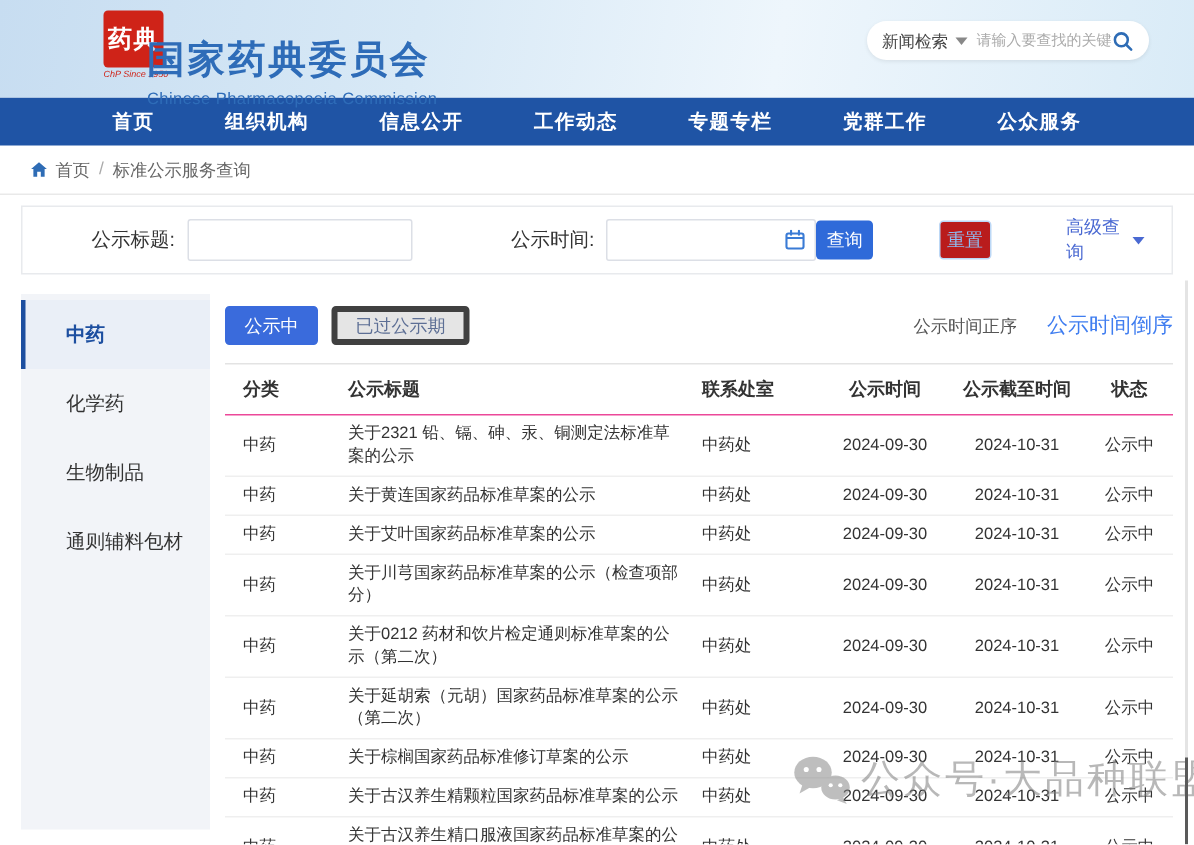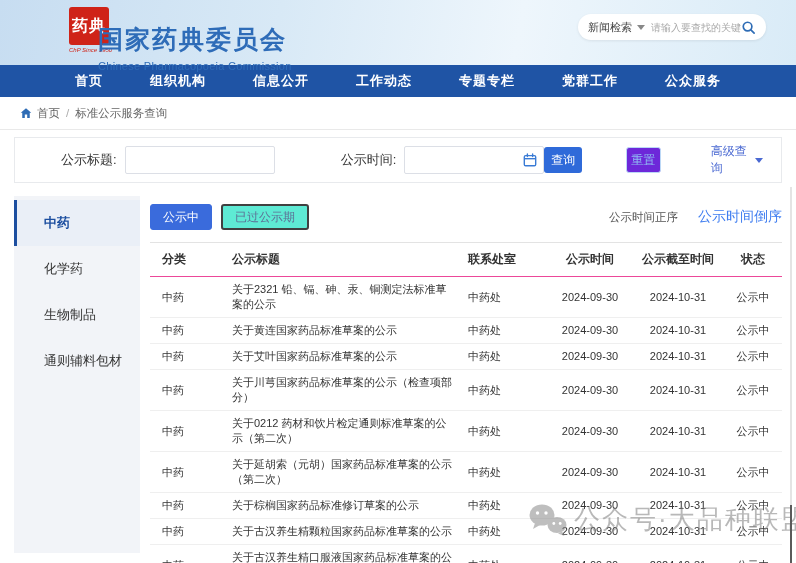--- a/index.html
+++ b/index.html
@@ -43,39 +43,39 @@
   .f-label { font-size:13px; color:#333; margin-right:8px; white-space:nowrap; }
   .f-input { width:150px; height:28px; border:1px solid #dcdfe6; border-radius:2px; outline:none;
     font-size:12px; padding:0 6px; color:#333; }
   .f-gap { width:66px; flex:none; }
   .date-wrap { position:relative; }
   .date-wrap .f-input { width:140px; padding-right:26px; }
   .cal-ico { position:absolute; right:7px; top:7px; }
   .f-actions { margin-left:auto; display:flex; align-items:center;gap:36px; }
   .btn-query { width:44px; height:26px; background:#2f6ad9; color:#fff; border:none; border-radius:3px;
     font-size:12px; cursor:pointer; }
-  .btn-reset { width:40px; height:26px; background:#6d28d9; color:#8fbdf2; border:1px solid #bcd8f6;
+  .btn-reset { width:40px; height:26px; background:#b91c1c; color:#8fbdf2; border:1px solid #bcd8f6;
     border-radius:3px; font-size:12px; margin-left:8px; cursor:pointer; }
   .adv-link { font-size:12px; color:#4a69d2; text-decoration:none; margin-left:14px; display:flex; align-items:center; cursor:pointer; }
   .adv-caret { width:0; height:0; border-left:4px solid transparent; border-right:4px solid transparent;
     border-top:5px solid #4a69d2; margin-left:5px; }
 
   
   .content { display:flex; margin:13px 14px 0 14px; align-items:flex-start; }
   .sidebar { width:126px; flex:none; background:#f2f4f8; height:357px; padding-top:4px; }
   .side-item { height:46px; display:flex; align-items:center; padding-left:27px; font-size:13px; color:#333;
     cursor:pointer; border-left:3px solid transparent; }
   .side-item.active { border-left:3px solid #1d4fa0; color:#1d4fa0; font-weight:bold; background:#eaeff7; }
 
   .main { flex:1; margin-left:10px; }
   .tabs-row { display:flex; align-items:center; margin-top:8px; }
   .tab { height:26px; border-radius:3px; font-size:12px; display:flex; align-items:center; justify-content:center;
     cursor:pointer; padding:0 12px; }
   .tab.active { background:#3a6bdc; color:#fff; border:1px solid #3a6bdc; }
-  .tab.inactive { background:#5eead4; color:#5d6f95; border:2px solid #404040; margin-left:9px; }
+  .tab.inactive { background:#e5e5e5; color:#5d6f95; border:4px solid #404040; margin-left:9px; }
   .sort-links { margin-left:auto; display:flex; align-items:center; }
   .sort-asc { font-size:11.5px; color:#555; text-decoration:none; cursor:pointer; }
   .sort-desc { font-size:14px; color:#3f7df0; text-decoration:none; margin-left:20px; cursor:pointer; }
 
   
   .table { margin-top:12px; }
   .thead { display:flex; border-top:1px solid #e3e3e3; border-bottom:1px solid #ec4899; }
   .thead .cell { font-weight:bold; font-size:12px; color:#333; padding:8px 0; }
   .trow { display:flex; border-bottom:1px solid #efefef; }
   .trow .cell { font-size:11px; color:#333; padding:5px 0; line-height:15px; display:flex; align-items:center; }

